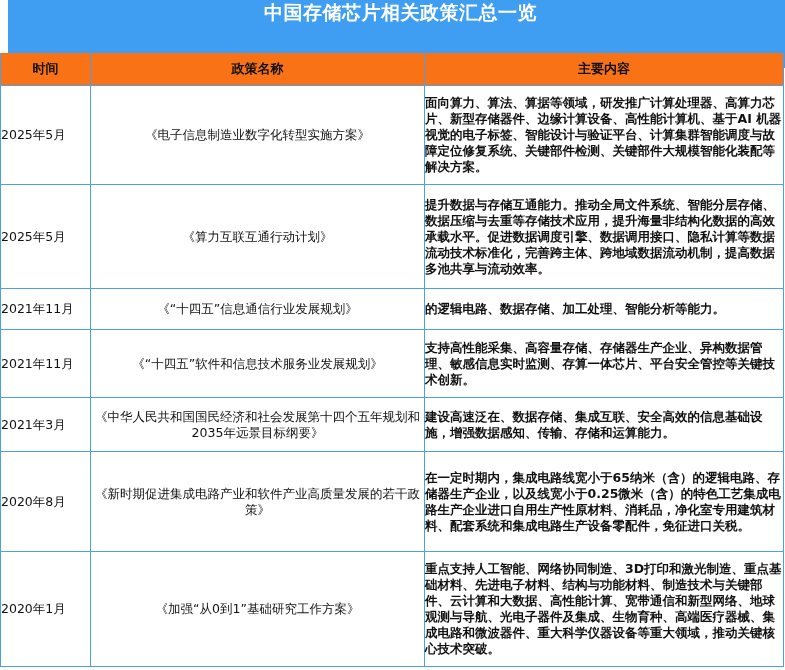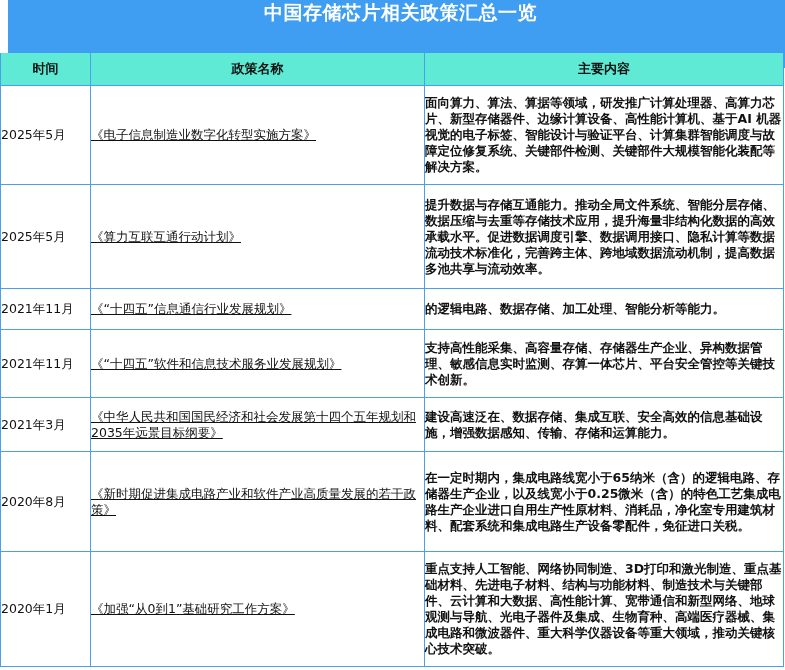--- a/index.html
+++ b/index.html
@@ -42,36 +42,36 @@
     }
     table.policy-table th,
     table.policy-table td {
       border: 1.5px solid #4a9fe8;
       padding: 0;
       vertical-align: middle;
       font-size: 12.5px;
       line-height: 16px;
     }
     table.policy-table thead th {
-      background: #5eead4;
+      background: #f97316;
       height: 32px;
       font-weight: bold;
       font-size: 13px;
       text-align: center;
       border-top: none;
     }
     td.col-date {
       text-align: left;
       font-size: 12.5px;
     }
     td.col-name {
+      text-align: center;
       padding: 0 4px;
       font-size: 13px;
       line-height: 18px;
-      text-decoration: underline;
     }
     td.col-content {
       text-align: left;
       padding: 2px 4px 2px 3px;
       font-size: 12.6px;
       line-height: 15.4px;
       word-break: break-all;
       font-weight: bold;
     }
     th.first, td.first { border-left: 1.5px solid #4a9fe8; }

